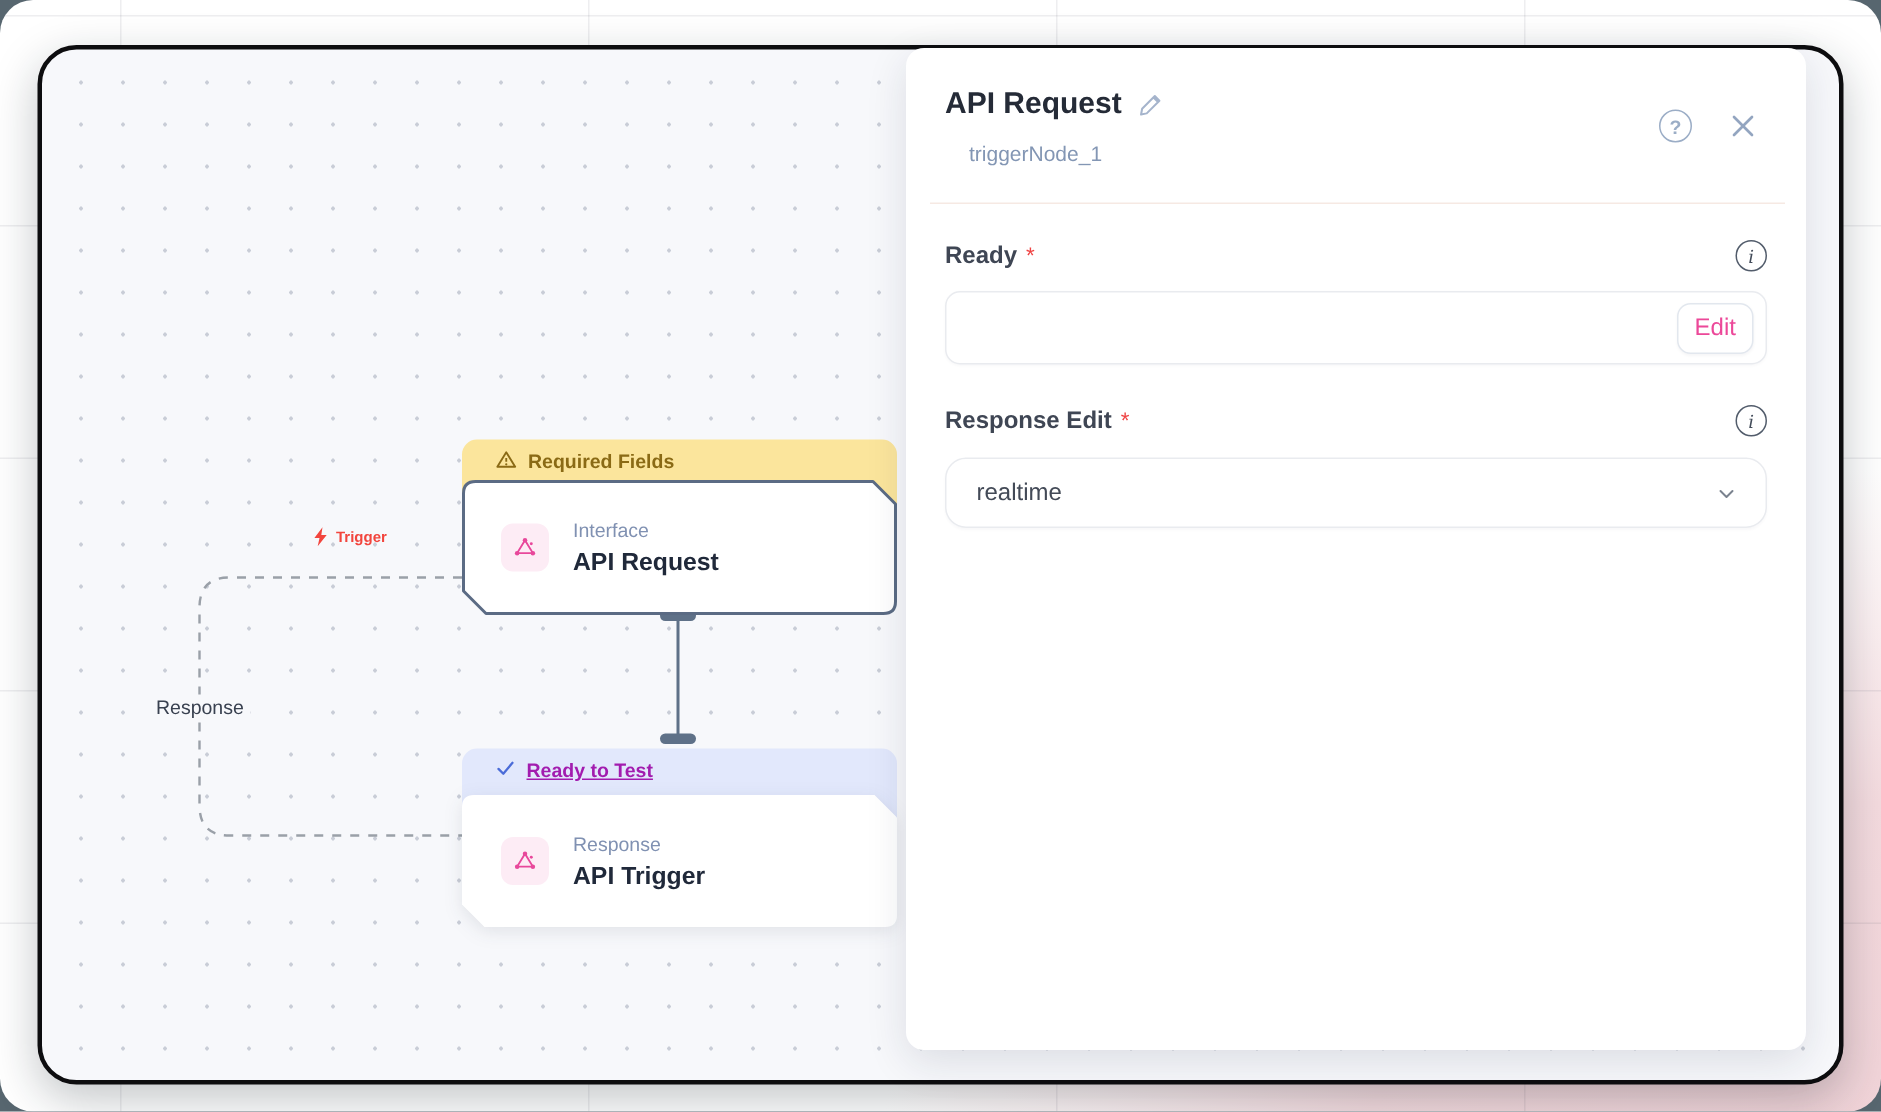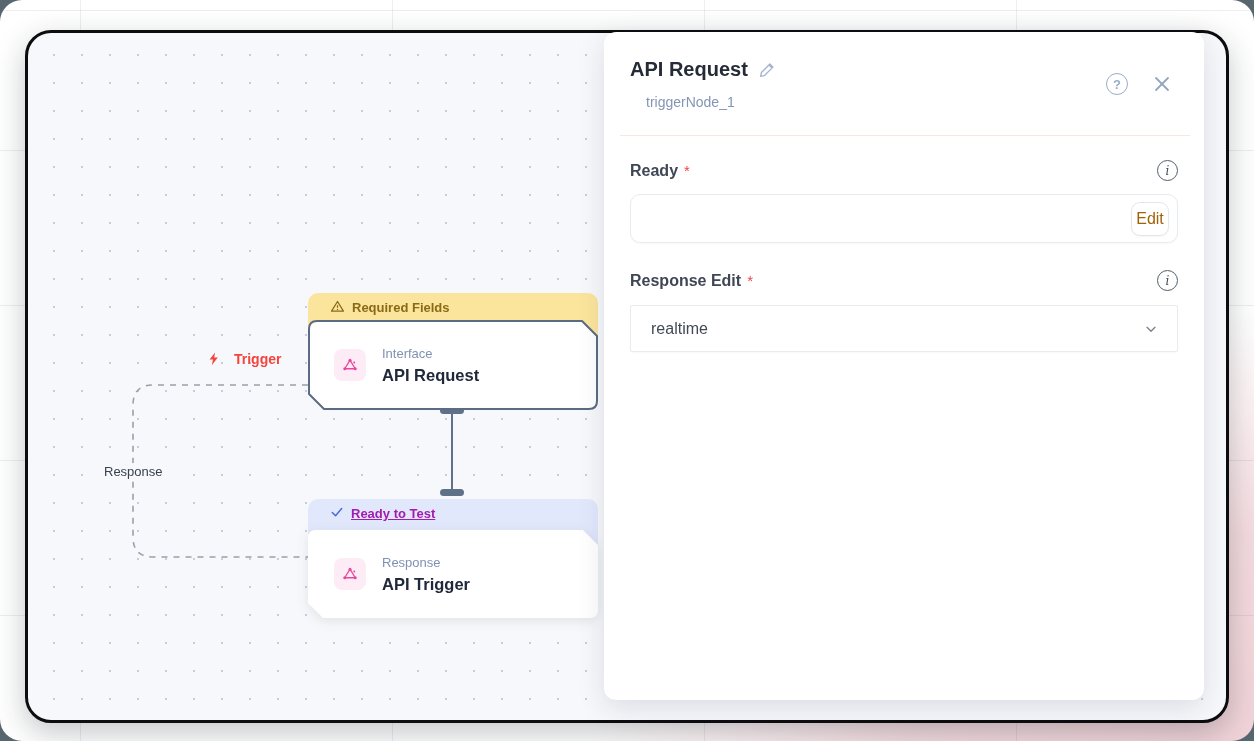--- a/index.html
+++ b/index.html
@@ -34,22 +34,22 @@
   .win-inner{ position:absolute; inset:0; }
 
   
   svg.edges{ position:absolute; left:0; top:0; pointer-events:none; }
   .edge-label-response{
     position:absolute; left:72px; top:430px;
     font-size:13px; color:#394150; background:#f7f8fb; padding:1px 4px;
   }
   .edge-label-trigger{
     position:absolute; left:180px; top:318px;
-    font-size:14px; font-weight:700; color:#f2453d;
-    display:flex; align-items:center; gap:15px;
+    font-size:10px; font-weight:700; color:#f2453d;
+    display:flex; align-items:center; gap:5px;
   }
 
   
   .node-badge{
     position:absolute; width:290px; height:58px; border-radius:10px;
     font-size:13px; font-weight:700; padding:6px 0 0 22px;
     display:flex; align-items:flex-start; gap:7px;
   }
   .badge-warning{ left:280px; top:260px; background:#fbe59c; color:#8a6a15; }
   .badge-ready{ left:280px; top:466px; background:#e2e8fc; color:#a21caf;text-decoration:underline; }
@@ -103,28 +103,28 @@
     display:flex; align-items:center; justify-content:center; cursor:pointer;
   }
   .row-schema{ top:128px; } .row-rtype{ top:238px; }
 
   .schema-input{
     position:absolute; left:26px; top:162px; width:548px; height:49px;
     border:1px solid #e9ebef; border-radius:10px; background:#fff;
     box-shadow:0 1px 2px rgba(20,30,50,.03);
   }
   .edit-btn{
-    position:absolute; right:8px; top:7px; width:38px; height:34px;
+    position:absolute; right:8px; top:7px; width:51px; height:34px;
     border:1px solid #e2e7ee; border-radius:9px; background:#fff;
-    font-size:16px; color:#a16207; font-family:"Liberation Sans", sans-serif;
+    font-size:16px; color:#ec4899; font-family:"Liberation Sans", sans-serif;
     cursor:pointer; box-shadow:0 1px 2px rgba(20,30,50,.04);
   }
   .rtype-select{
     position:absolute; left:26px; top:273px; width:548px; height:47px;
-    border:1px solid #e9ebef; border-radius:2px; background:#fff;
+    border:1px solid #e9ebef; border-radius:14px; background:#fff;
     display:flex; align-items:center; padding:0 18px 0 20px;
     cursor:pointer; box-shadow:0 1px 2px rgba(20,30,50,.03);
   }
   .rtype-value{ font-size:16px; color:#434a57; }
   .rtype-select .chev{ margin-left:auto; display:flex; }
 </style>
 </head>
 <body>
 
 <div class="outer-card">

